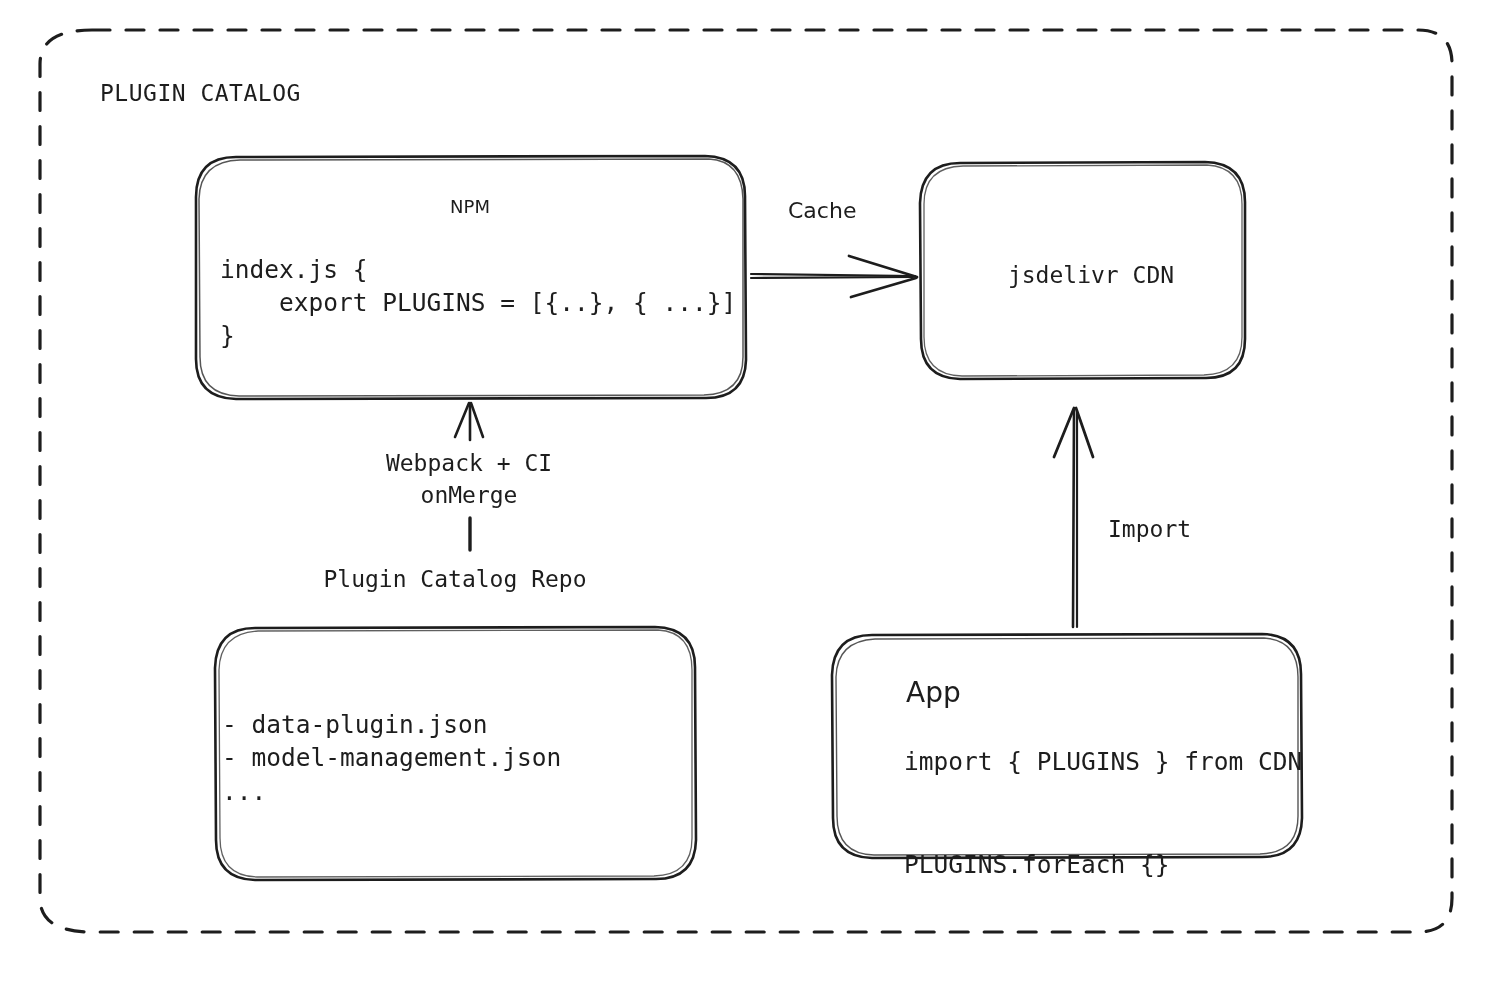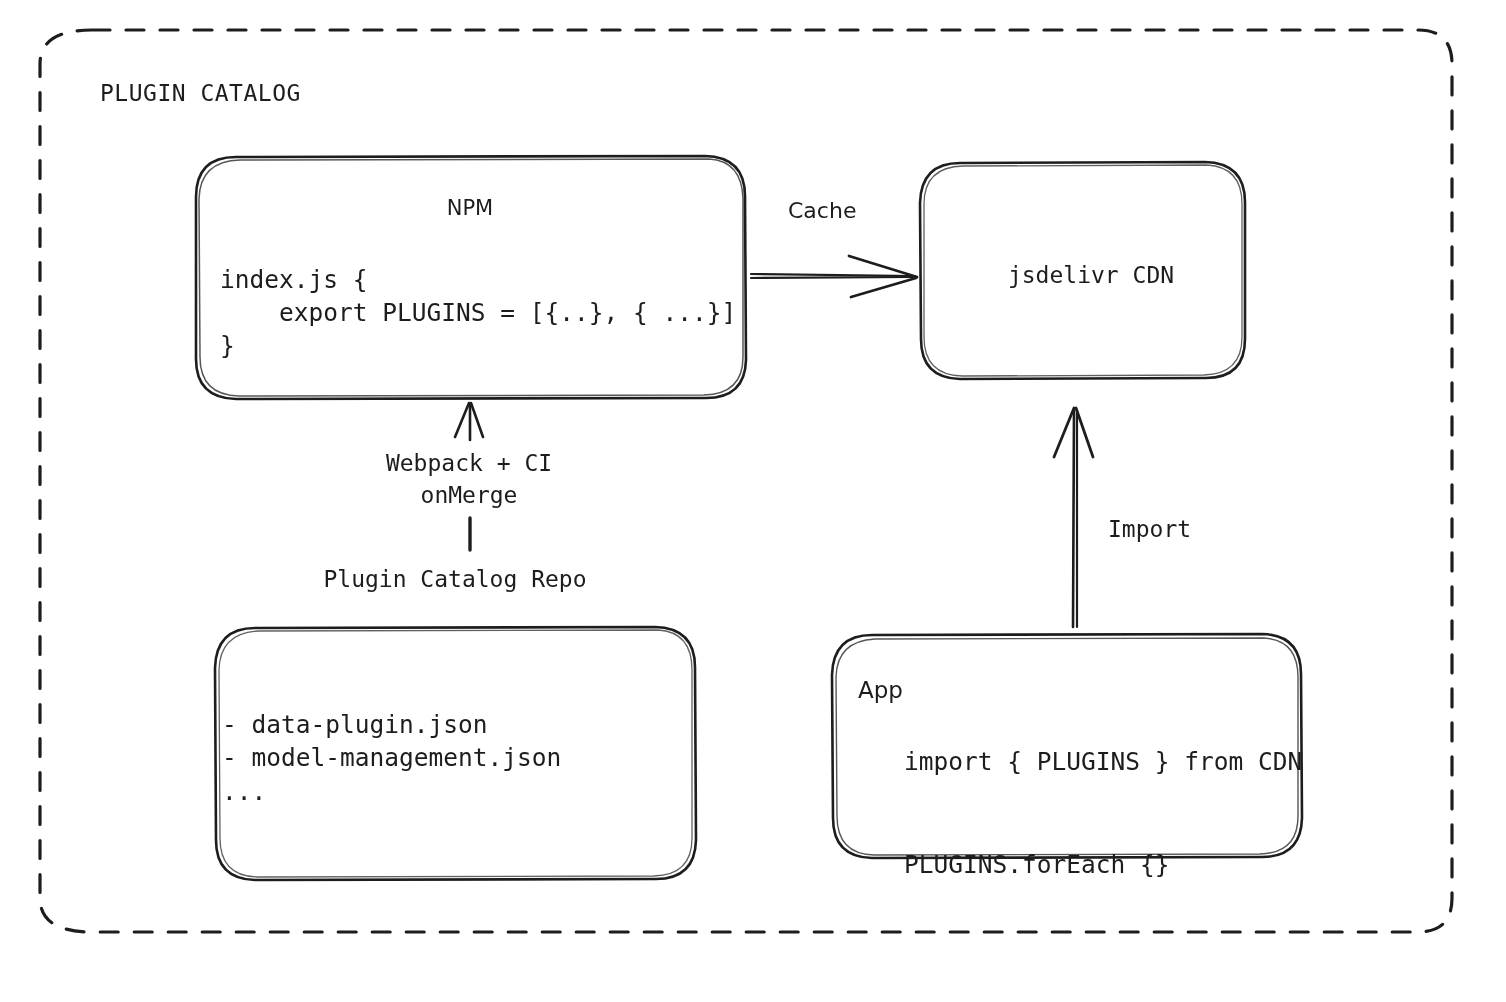--- a/index.html
+++ b/index.html
@@ -38,33 +38,33 @@
     white-space: pre;
     font-family: "DejaVu Sans Mono", monospace;
     line-height: 1.0;
   }
   .mono   { font-family: "DejaVu Sans Mono", monospace; }
   .sans   { font-family: "DejaVu Sans", sans-serif; text-align: right; }
 
   
   #group-title      { left: 100px; top: 82px;  font-size: 23px; letter-spacing: 0.5px; }
 
-  #npm-title        { left: 195px; top: 198px; width: 550px; text-align: center; font-size: 21px; }
-  #npm-code         { left: 220px; top: 254px; font-size: 24.5px; line-height: 1.34; margin-top: 10px; }
+  #npm-title        { left: 195px; top: 198px; width: 550px; text-align: center; font-size: 18px; }
+  #npm-code         { left: 220px; top: 254px; font-size: 24.5px; line-height: 1.34; }
 
   #cdn-title        { left: 920px; top: 264px; width: 326px; text-align: center; font-size: 23px; margin-left: 8px; }
 
   #cache-label      { left: 788px; top: 200px; font-size: 22px; }
   #import-label     { left: 1108px; top: 518px; font-size: 23px; }
   #build-label      { left: 336px; top: 448px; width: 266px; text-align: center; font-size: 23px; line-height: 1.38; }
   #repo-label       { left: 215px; top: 568px; width: 480px; text-align: center; font-size: 23px; }
 
   #repo-list        { left: 222px; top: 708px; font-size: 24.5px; line-height: 1.36; }
 
-  #app-title        { left: 858px; top: 679px; font-size: 23px; }
+  #app-title        { left: 906px; top: 679px; font-size: 28px; }
   #app-code         { left: 856px; top: 736px; font-size: 24.5px; line-height: 2.1; margin-left: 48px; }
 </style>
 </head>
 <body>
 
 <div id="canvas">
 
   <svg class="layer" viewBox="0 0 1506 1002">
 
     <g>

